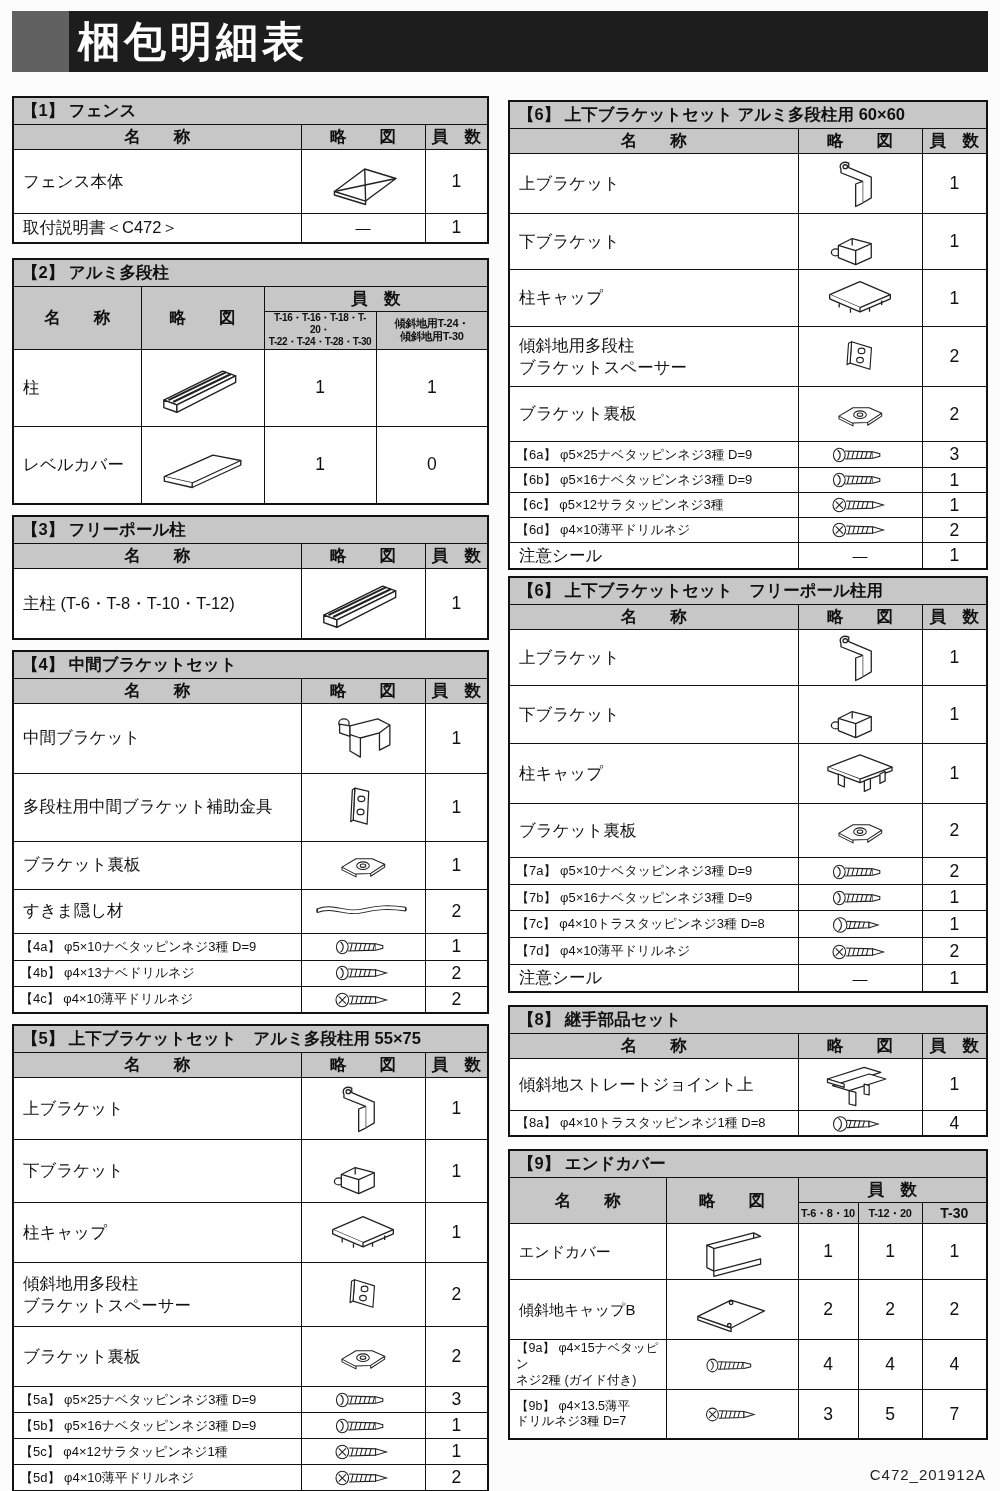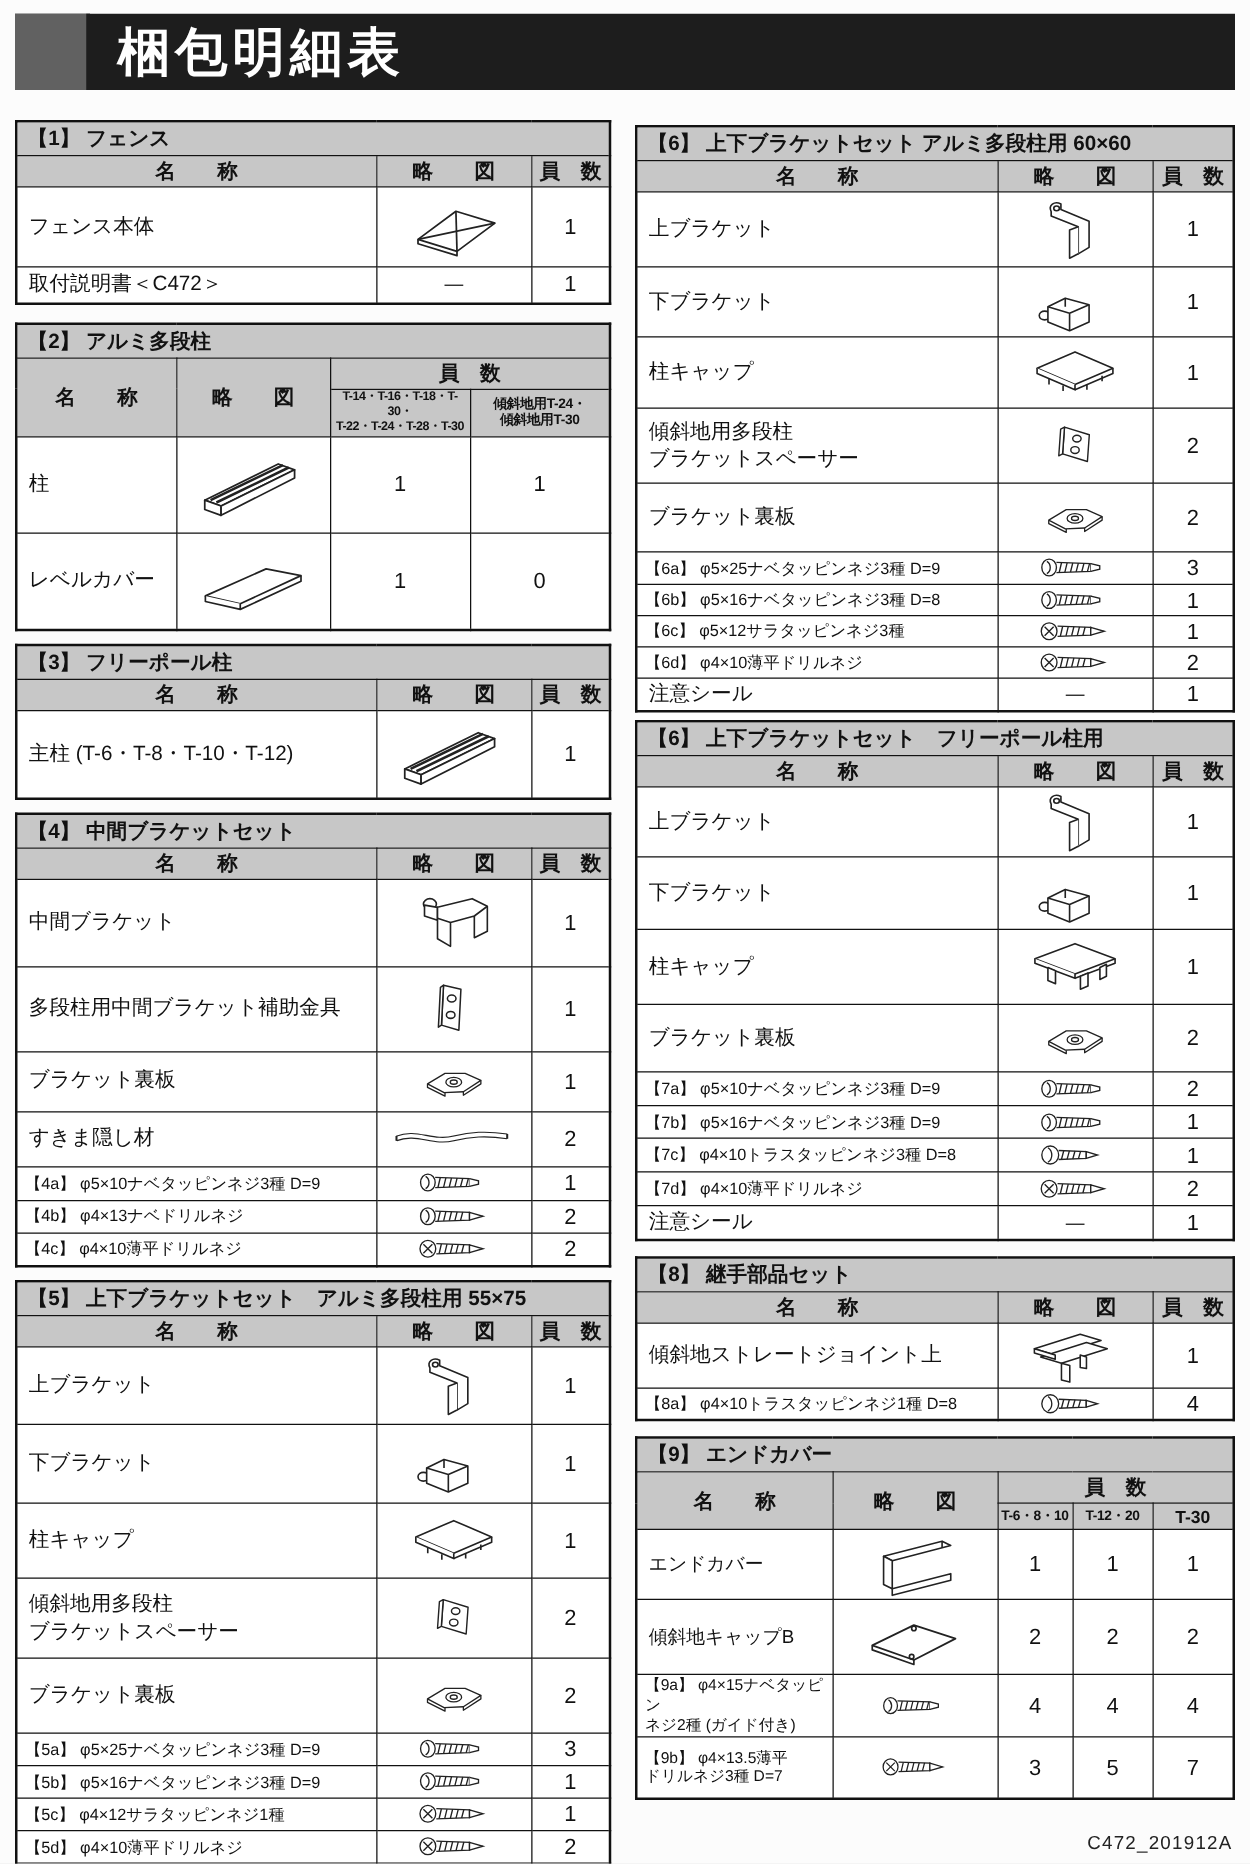--- a/index.html
+++ b/index.html
@@ -5,21 +5,21 @@
   * { margin:0; padding:0; box-sizing:border-box; }
   html,body { background:#e9e9e9; }
   .page {
     position:relative; width:1000px; height:1491px; background:#fcfcfc;
     font-family:"Liberation Sans","DejaVu Sans",sans-serif; color:#111;
     margin:0 auto; overflow:hidden;
   }
   
   .titlebar { position:absolute; left:12px; top:11px; width:976px; height:61px; background:#1d1d1d; }
   .title-block { position:absolute; left:0; top:0; width:60px; height:100%; background:#616161; border-right:3px solid #1d1d1d; }
-  .title-text { position:absolute; left:82px; top:50%; transform:translateY(-50%);
+  .title-text { position:absolute; left:66px; top:50%; transform:translateY(-50%);
     color:#fff; font-size:42px; font-weight:bold; letter-spacing:4px; white-space:nowrap; }
   
   .col { position:absolute; }
   .col-l { left:12px;  top:96px;  width:477px; }
   .col-r { left:508px; top:100px; width:480px; }
   
   table.sec { border-collapse:collapse; width:100%; table-layout:fixed; background:#fff;
     border:2.5px solid #111; }
   table.sec td { border:1px solid #111; overflow:hidden; vertical-align:middle; }
   .stitle { background:#c7c7c7; font-weight:bold; font-size:16.5px; padding:2px 8px; height:26px; }
@@ -267,21 +267,21 @@
       <tbody>
       <tr>
             <td colspan="4" class="stitle">【2】 アルミ多段柱</td>
           </tr>
       <tr class="hrow">
         <td rowspan="2">名　　称</td>
         <td rowspan="2">略　　図</td>
         <td colspan="2" class="qhdr">員　数</td>
       </tr>
       <tr>
-        <td class="sub">T-14・T-16・T-18・T-30・
+        <td class="sub">T-16・T-16・T-18・T-20・
 T-22・T-24・T-28・T-30</td>
         <td class="sub mid">傾斜地用T-24・
 傾斜地用T-30</td>
       </tr>
       <tr style="height:77px">
         <td class="name">柱</td>
         <td class="diag"><svg class="d" style="width:116px;height:56px" viewBox="0 0 110 60">
                 <use href="#sym-post"></use>
               </svg></td>
         <td class="qty">1</td>
@@ -532,21 +532,21 @@
         <td class="qty">2</td>
       </tr>
       <tr style="height:26px">
         <td class="scrname">【6a】 φ5×25ナベタッピンネジ3種 D=9</td>
         <td class="diag"><svg class="d d-scrL" viewBox="0 0 64 20">
                 <use href="#scr-pantap"></use>
               </svg></td>
         <td class="qty">3</td>
       </tr>
       <tr style="height:25px">
-        <td class="scrname">【6b】 φ5×16ナベタッピンネジ3種 D=8</td>
+        <td class="scrname">【6b】 φ5×16ナベタッピンネジ3種 D=9</td>
         <td class="diag"><svg class="d d-scr" viewBox="0 0 64 20">
                 <use href="#scr-pantap"></use>
               </svg></td>
         <td class="qty">1</td>
       </tr>
       <tr style="height:25px">
         <td class="scrname">【6c】 φ5×12サラタッピンネジ3種</td>
         <td class="diag"><svg class="d d-scr" viewBox="0 0 64 20">
                 <use href="#scr-flatdrill"></use>
               </svg></td>

